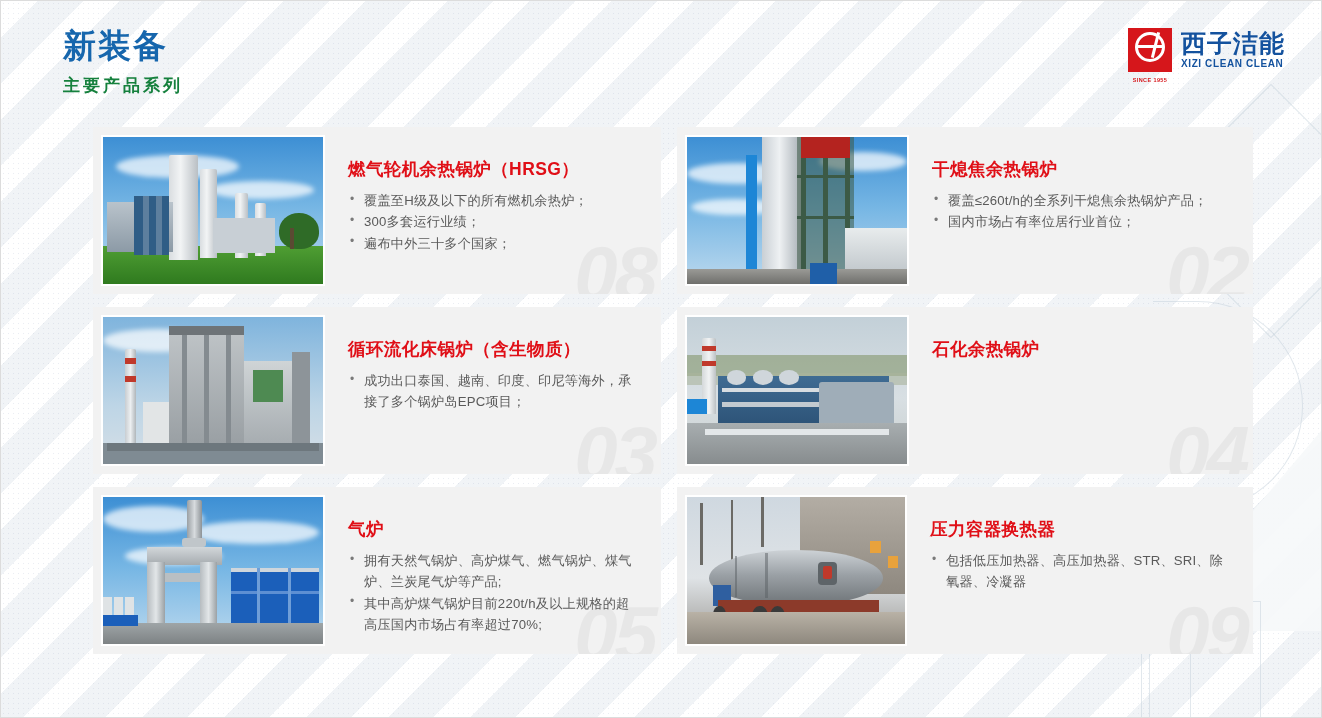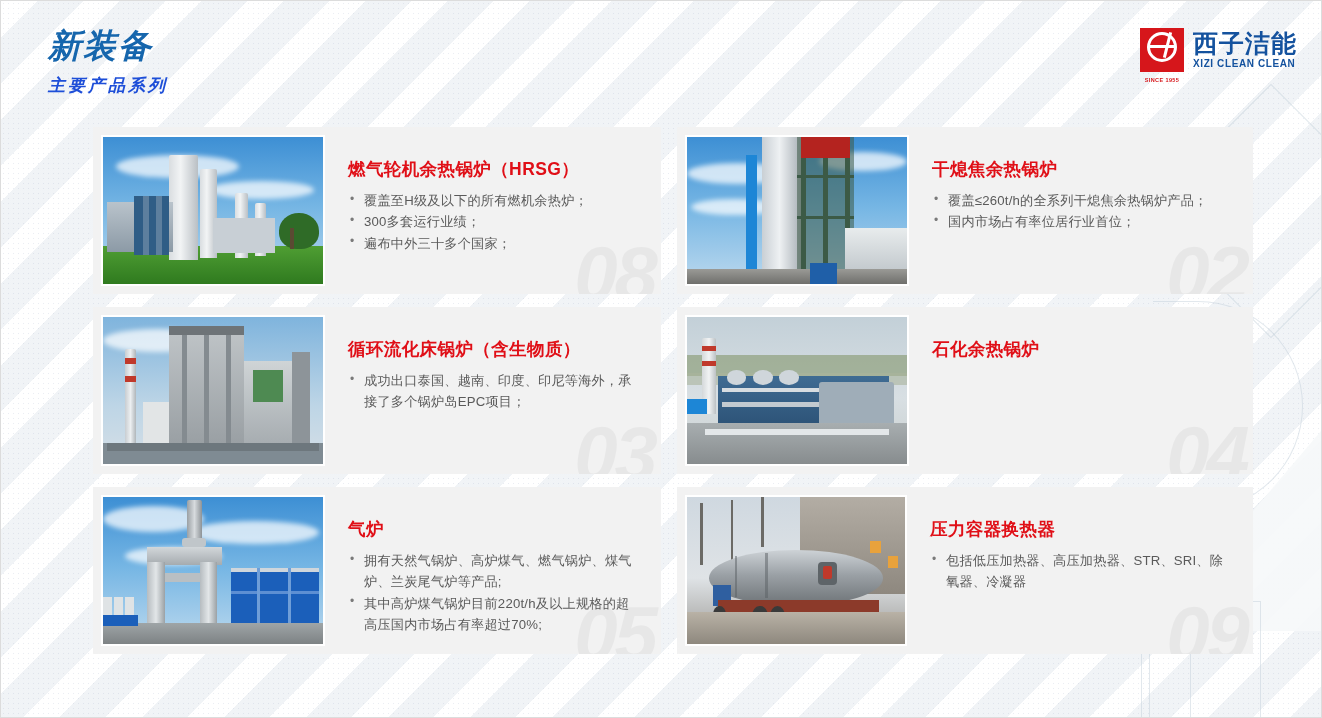--- a/index.html
+++ b/index.html
@@ -45,33 +45,33 @@
       transform: rotate(45deg); }
   .bg-tri {
     position: absolute; right: 0; top: 430px;
     width: 0; height: 0;
     border-left: 170px solid transparent;
     border-bottom: 200px solid rgba(246,248,250,0.9);
     pointer-events: none;
   }
 
   
-  .header { position: absolute; left: 47px; top: 26px; font-style: italic; }
+  .header { position: absolute; left: 62px; top: 26px; }
   .title-main {
     font-size: 33px; font-weight: bold; color: #1666ad;
     letter-spacing: 2px; line-height: 1.15;
   }
   .title-sub {
     margin-top: 9px;
-    font-size: 17px; font-weight: bold; color: #1d4ed8;
+    font-size: 17px; font-weight: bold; color: #15803d;
     letter-spacing: 3px;
   }
 
   
-  .logo { position: absolute; right: 24px; top: 27px; display: flex; align-items: center; gap: 9px; }
+  .logo { position: absolute; right: 36px; top: 27px; display: flex; align-items: center; gap: 9px; }
   .logo-mark {
     width: 44px; height: 44px; background: #d6161b;
     position: relative; flex: none;
   }
   .logo-mark .ring {
     position: absolute; left: 7px; top: 4px; width: 30px; height: 30px;
     border: 3px solid #ffffff; border-radius: 50%;
   }
   .logo-mark .bar {
     position: absolute; left: 10px; top: 17px; width: 25px; height: 3px; background: #ffffff;

